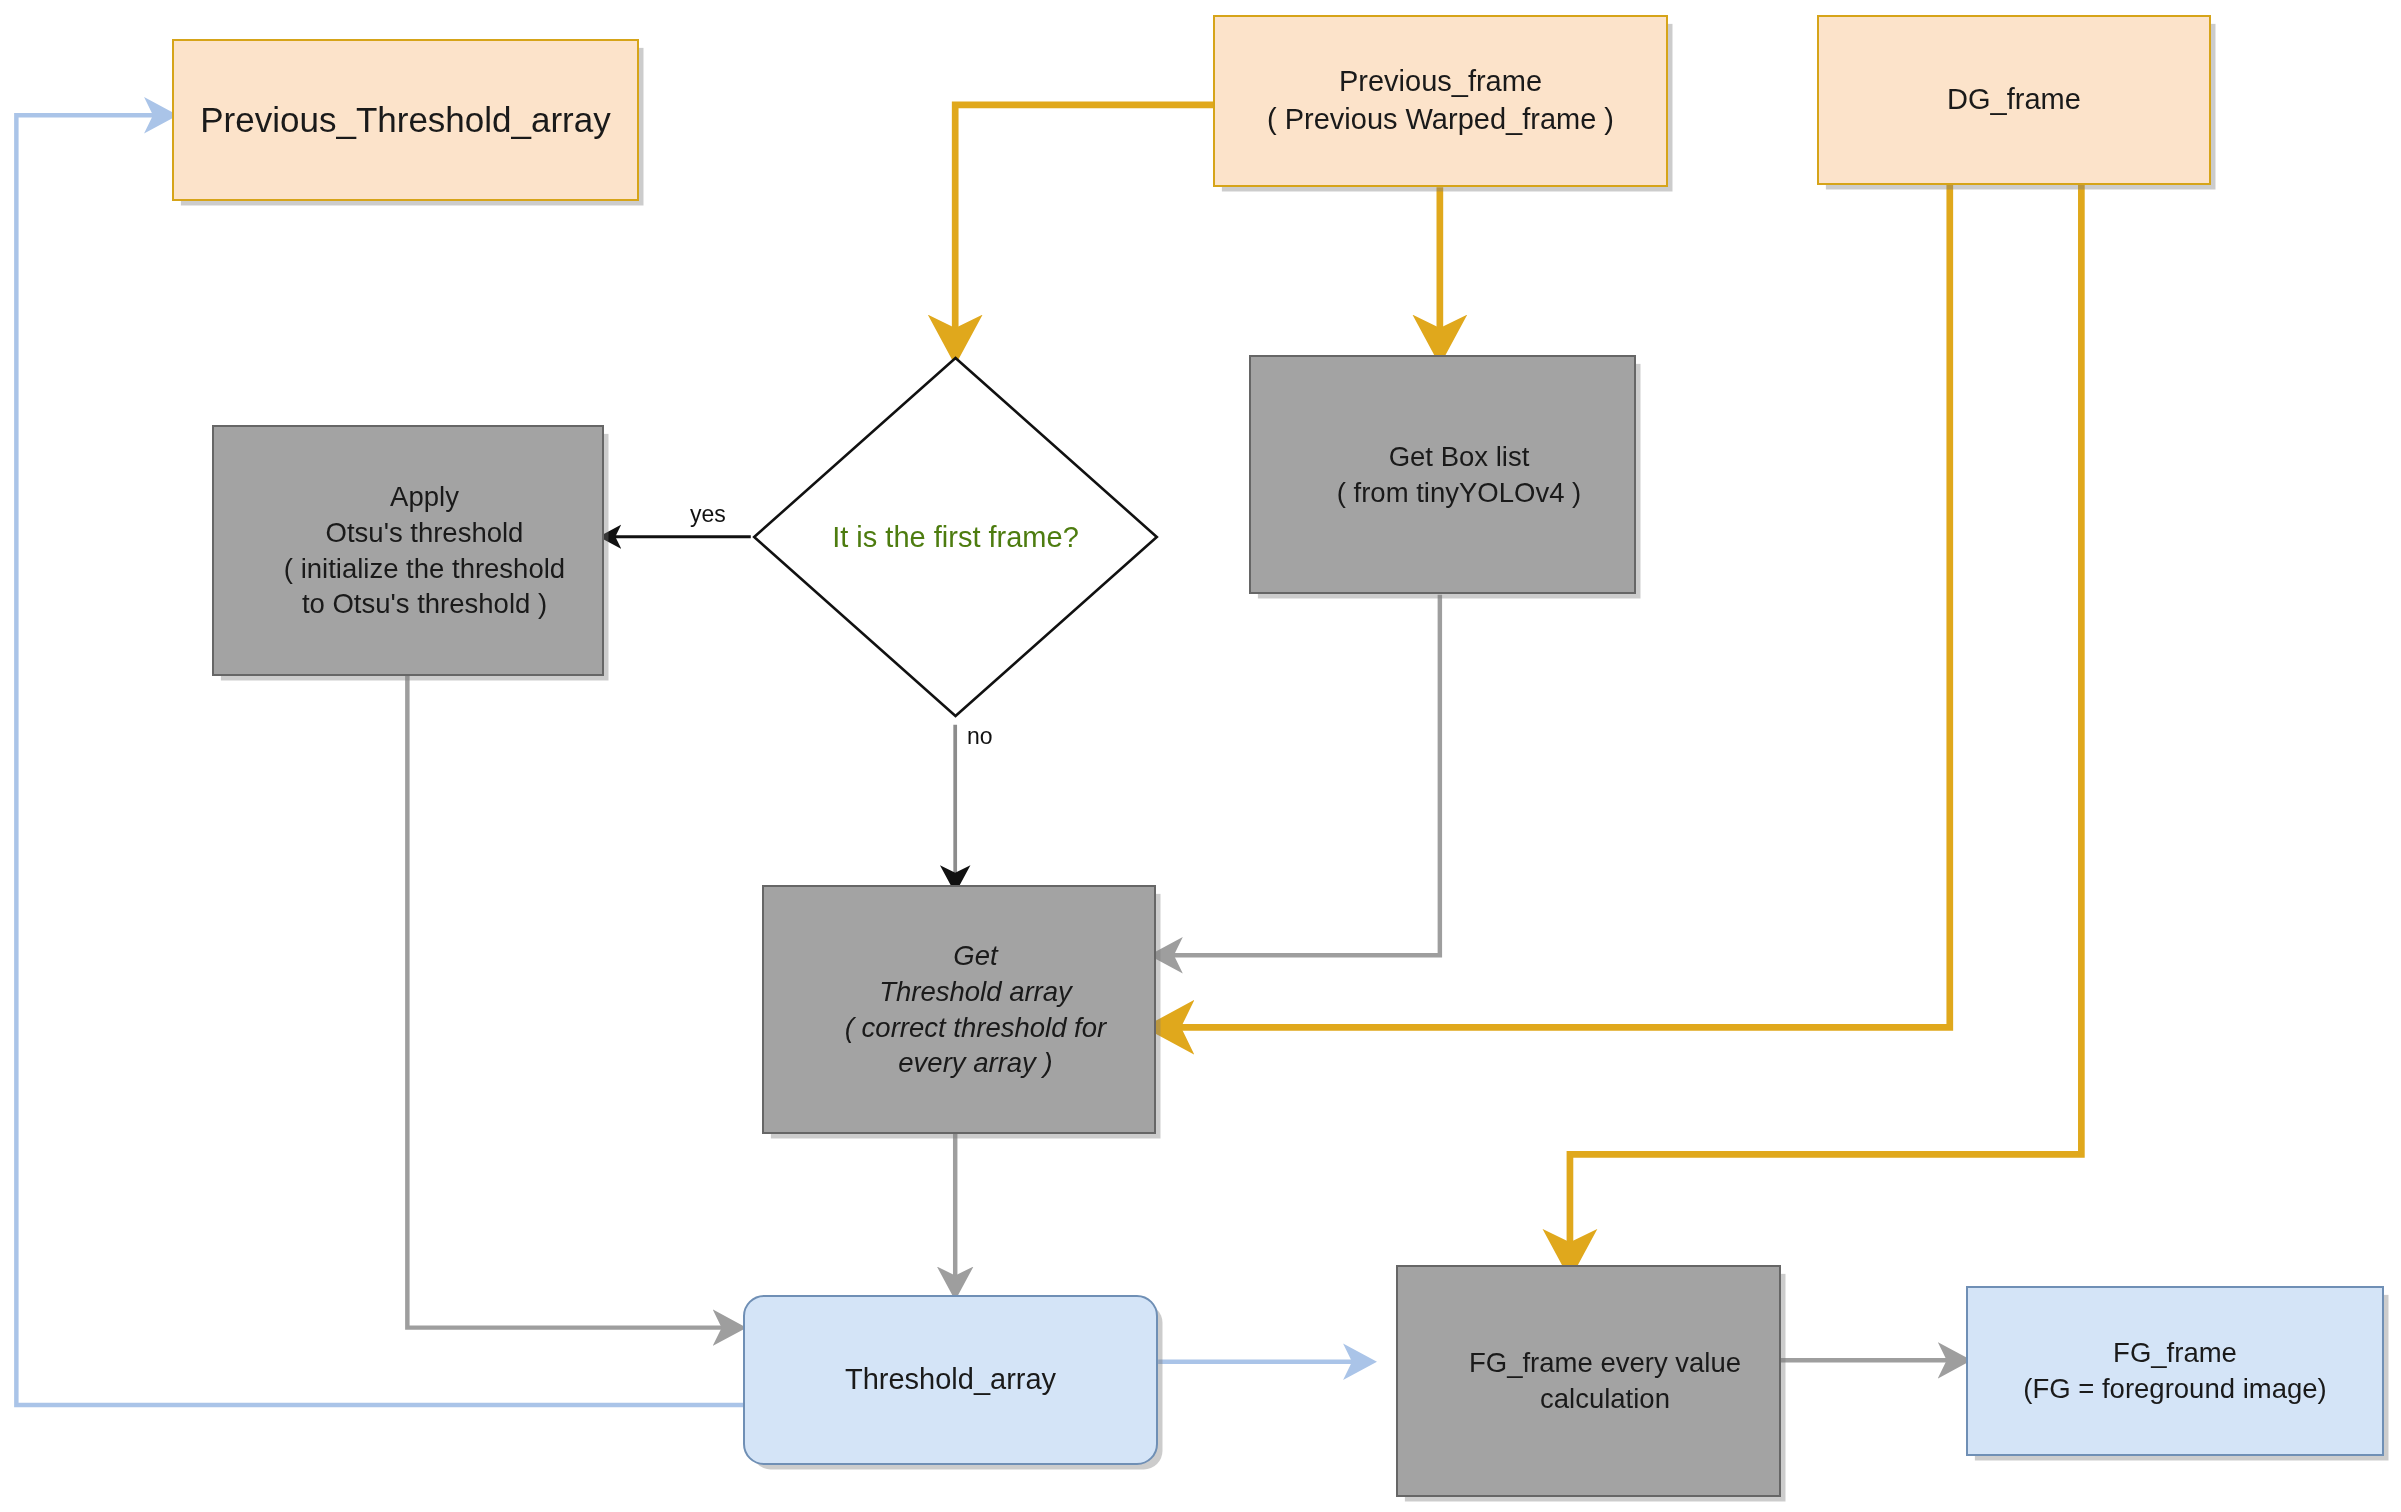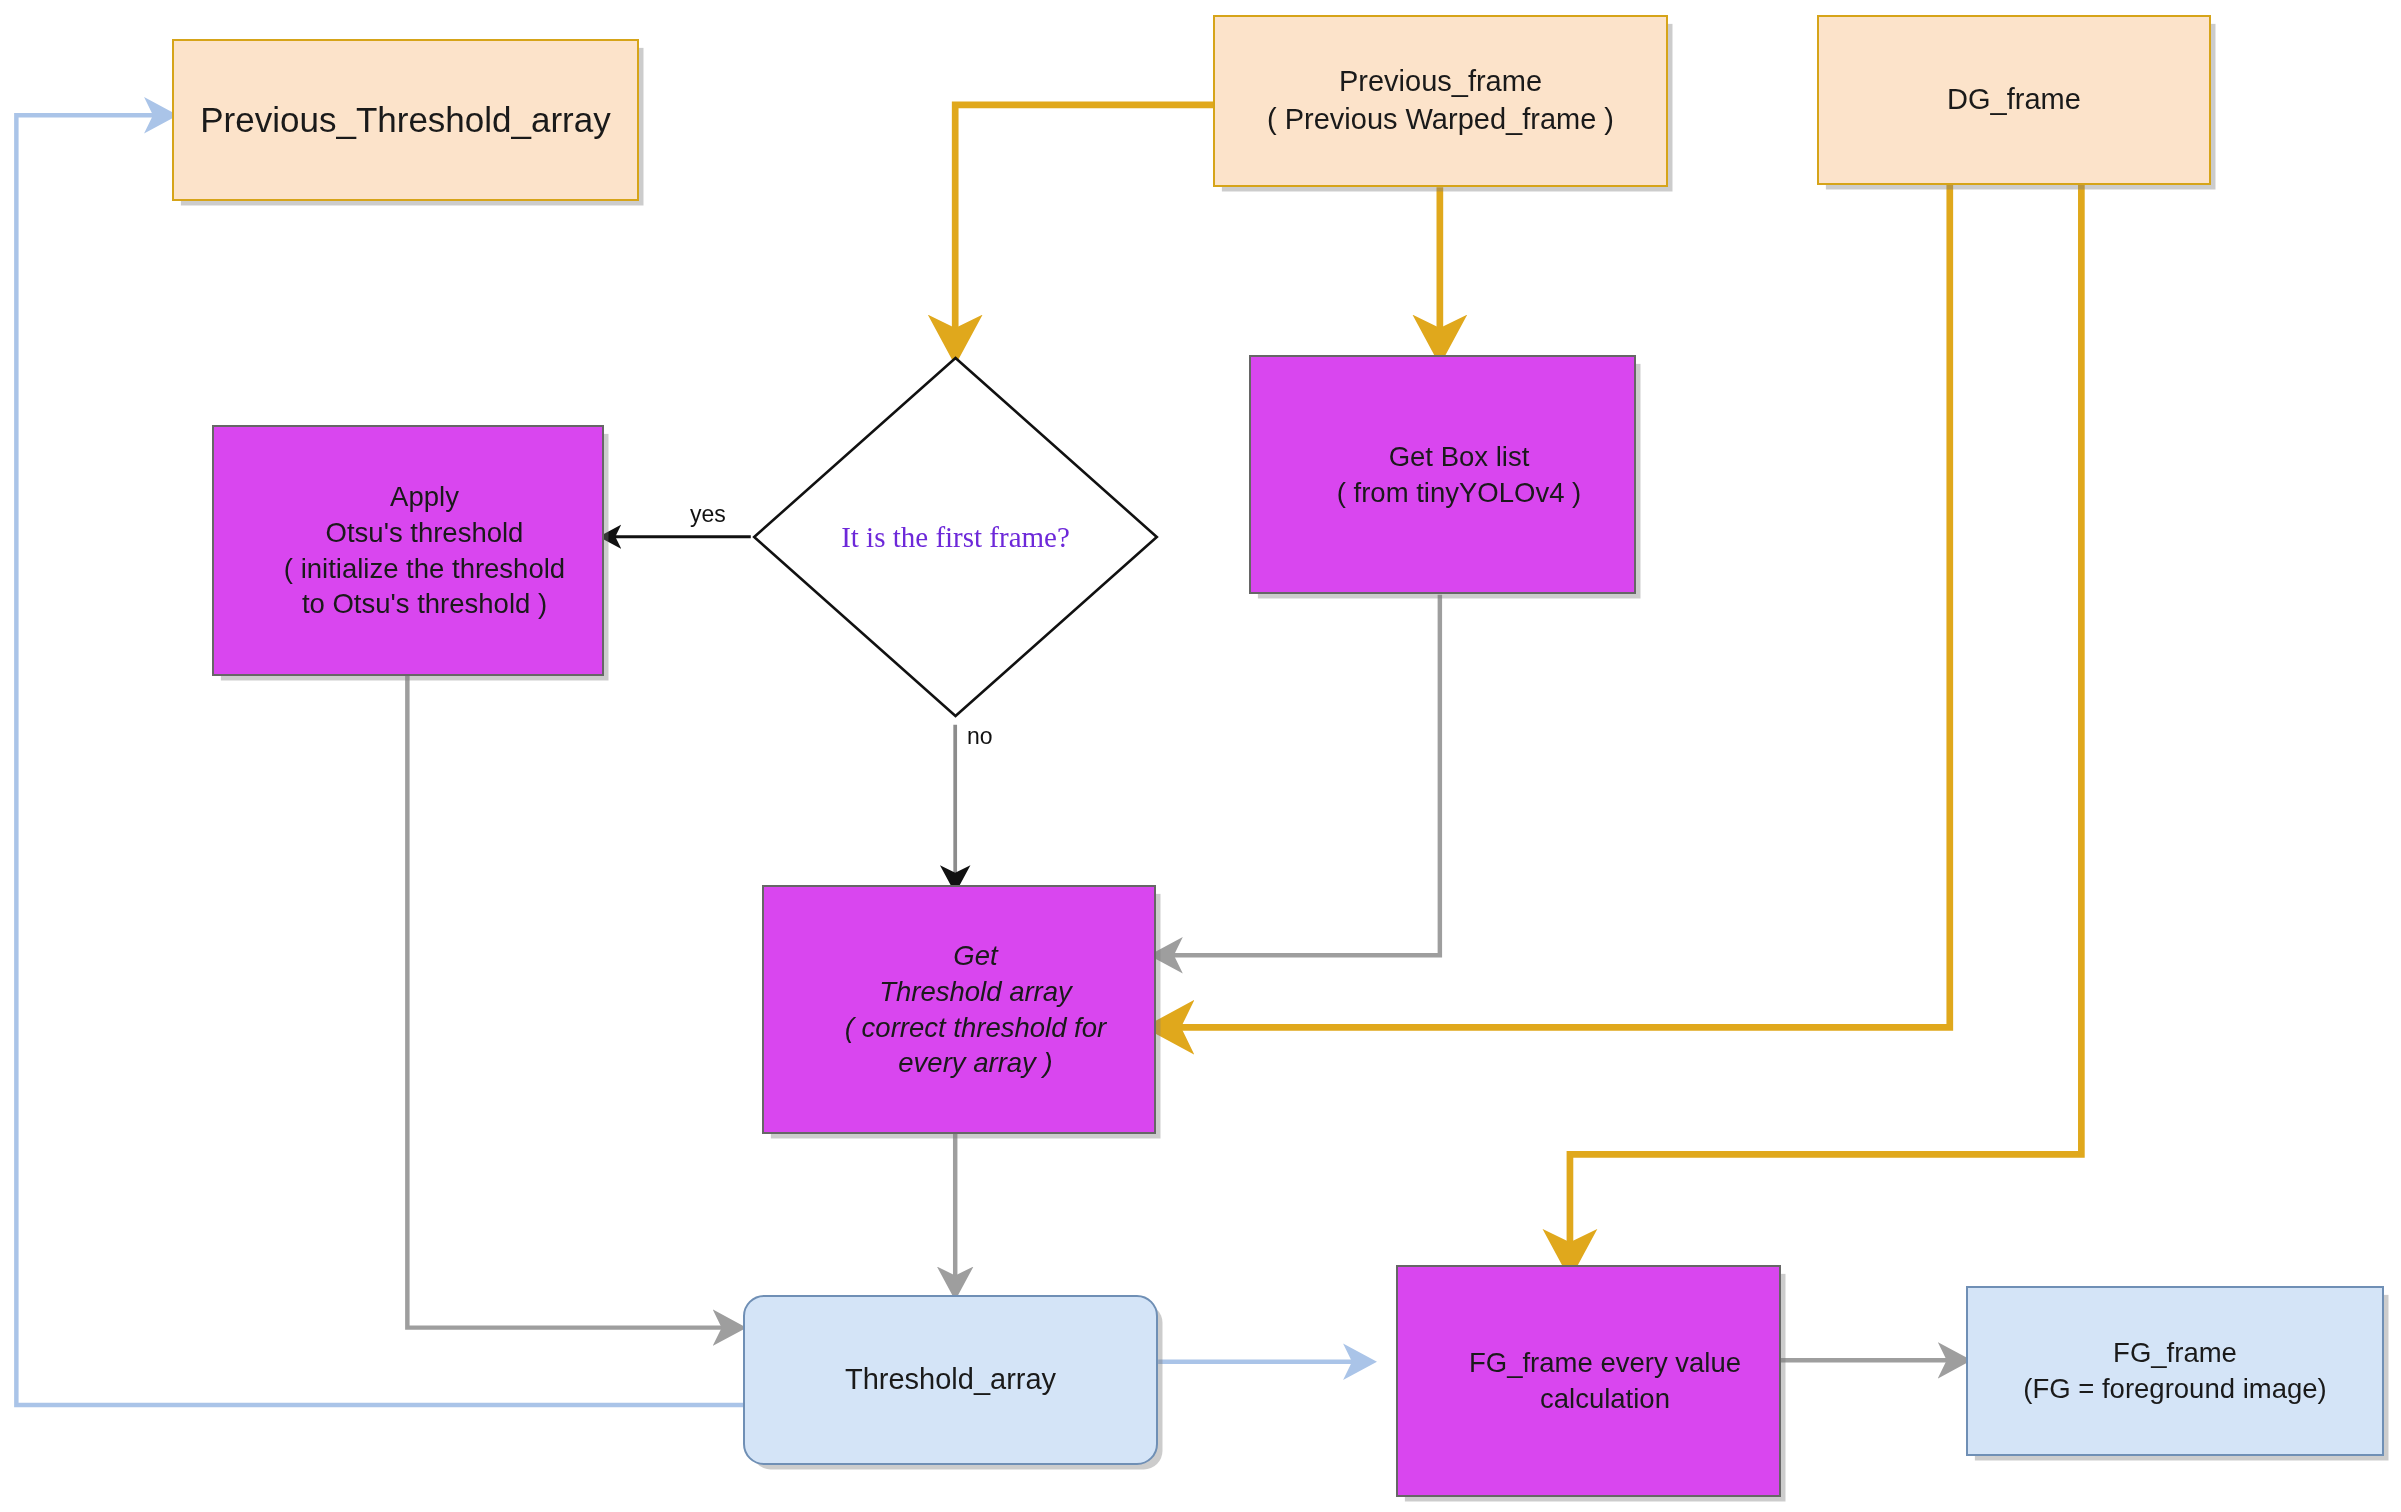--- a/index.html
+++ b/index.html
@@ -5,26 +5,26 @@
   html,body{margin:0;padding:0;background:#ffffff;}
   body{width:2401px;height:1512px;font-family:"Liberation Sans",sans-serif;}
   #canvas{position:relative;width:2401px;height:1512px;overflow:hidden;background:#fff;}
   svg.edges{position:absolute;left:0;top:0;width:2401px;height:1512px;}
 
   .node{position:absolute;box-sizing:border-box;display:flex;align-items:center;
         justify-content:center;text-align:center;color:#1a1a1a;line-height:1.30;}
   .node .lbl{width:100%;padding:0 7.4px;}
 
   .n-orange{background:#fce3ca;border:2.2px solid #d6a419;box-shadow:6.7px 6.7px 0 -2.2px rgba(120,120,120,.38);}
-  .n-gray{background:#d946ef;border:2.2px solid #666666;box-shadow:6.7px 6.7px 0 -2.2px rgba(120,120,120,.38);padding-left:33px;}
+  .n-gray{background:#a3a3a3;border:2.2px solid #666666;box-shadow:6.7px 6.7px 0 -2.2px rgba(120,120,120,.38);padding-left:33px;}
   .n-blue{background:#d4e4f7;border:2.2px solid #6f8fb5;box-shadow:6.7px 6.7px 0 -2.2px rgba(120,120,120,.38);}
 
   .diamond{position:absolute;}
   .diamond .dlabel{position:absolute;left:0;top:0;width:100%;height:100%;
-       display:flex;align-items:center;justify-content:center;color:#6d28d9;font-family:Liberation Serif, serif;}
+       display:flex;align-items:center;justify-content:center;color:#4d7c0f;}
 
   .edge-label{position:absolute;color:#111;line-height:1;white-space:nowrap;}
 </style>
 </head>
 <body>
 
 <div id="canvas">
 
   <svg class="edges" viewBox="0 0 3230 2034">
     <defs>

